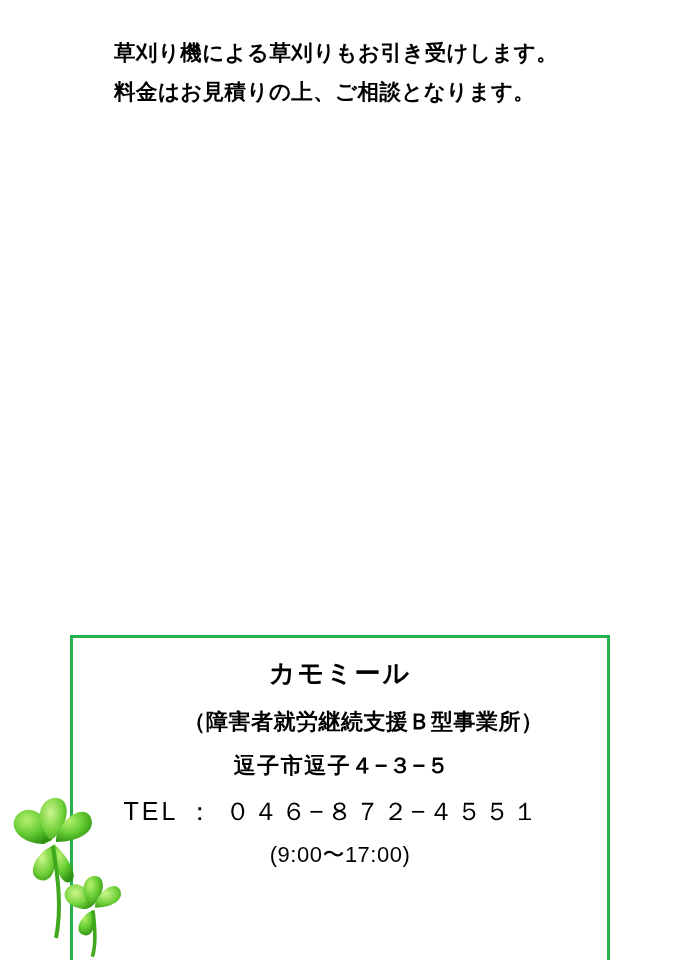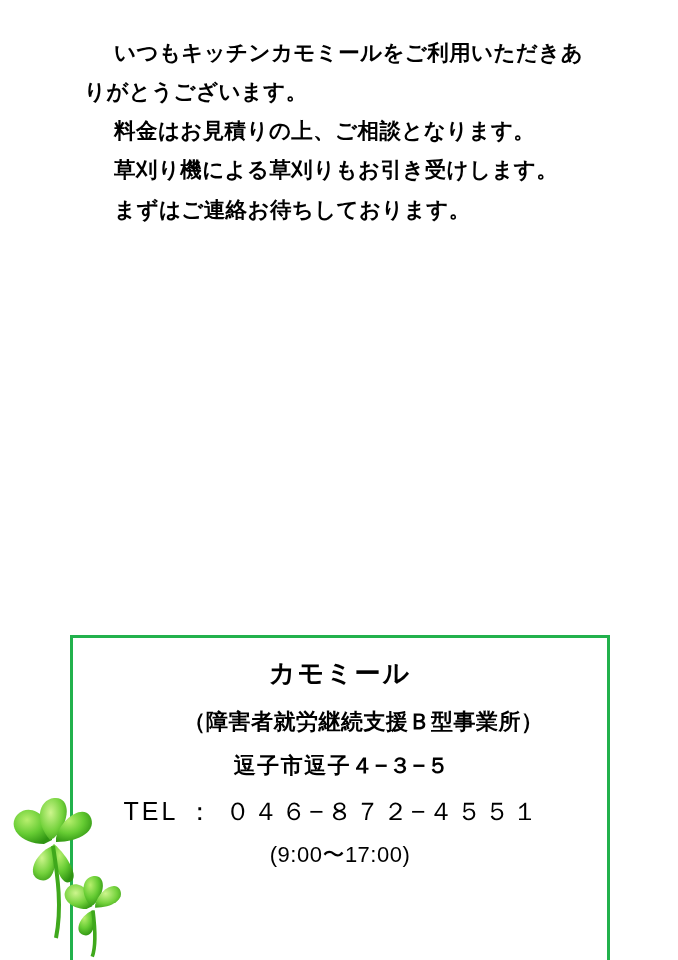--- a/index.html
+++ b/index.html
@@ -102,24 +102,22 @@
     pointer-events: none;
   }
 </style>
 </head>
 <body>
 
 <div class="page">
 
 
   <div class="body-text">
-    <p class="indent">いつもキッチンカモミールをご利用いただきありがとうございます。</p>
+    <p class="indent">草刈り機による草刈りもお引き受けします。</p>
     <p class="indent">料金はお見積りの上、ご相談となります。</p>
-    <p class="indent">草刈り機による草刈りもお引き受けします。</p>
-    <p class="indent">まずはご連絡お待ちしております。</p>
   </div>
 
   <div class="contact-box">
     <div class="contact-inner">
       <div class="contact-name">カモミール</div>
       <div class="contact-sub">（障害者就労継続支援Ｂ型事業所）</div>
       <div class="contact-addr">逗子市逗子４−３−５</div>
       <div class="contact-tel">TEL ： ０４６−８７２−４５５１</div>
       <div class="contact-hours">(9:00〜17:00)</div>
     </div>

